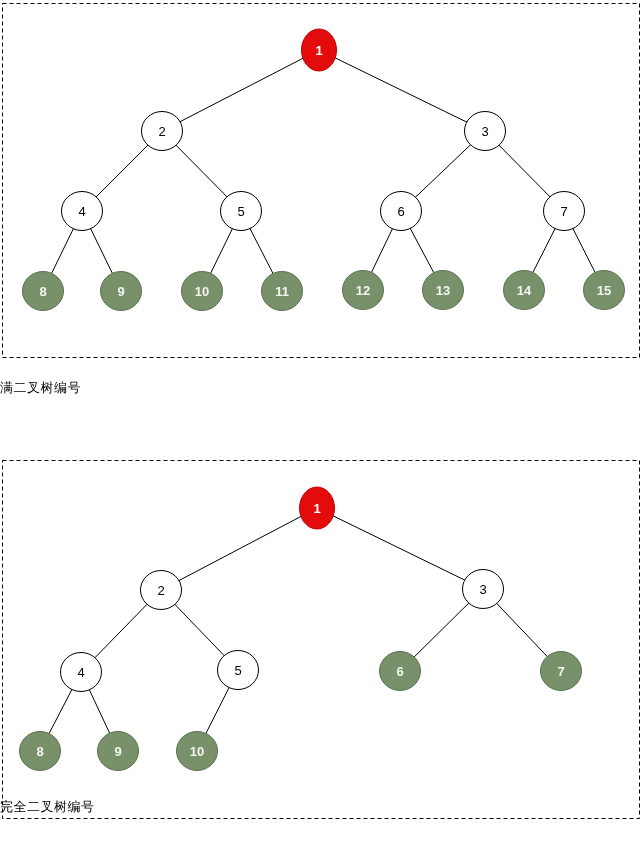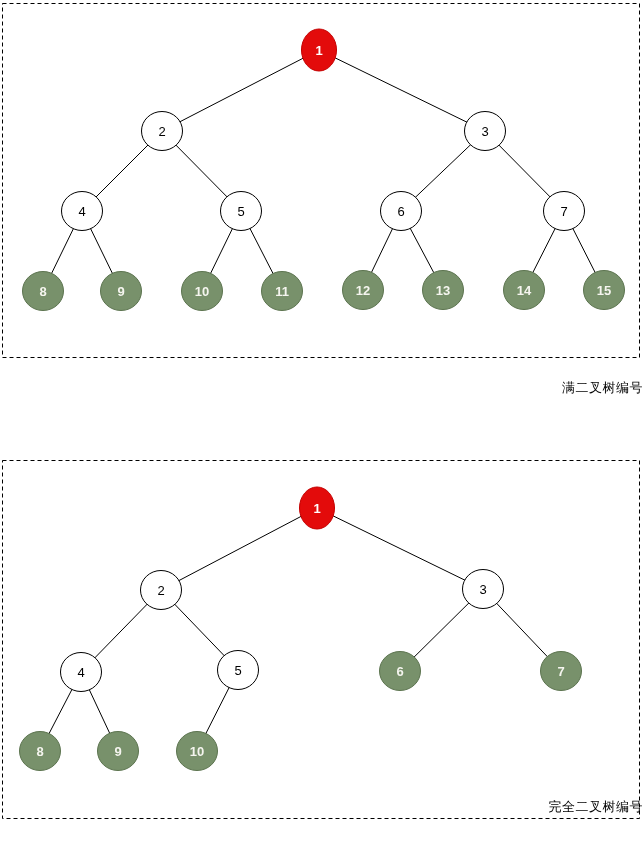--- a/index.html
+++ b/index.html
@@ -20,21 +20,21 @@
   svg.canvas {
     position: absolute;
     left: 0;
     top: 0;
     display: block;
   }
   .caption {
     position: absolute;
     left: 0;
     width: 643px;
-    text-align: right;
+    text-align: left;
     font-size: 13px;
     color: #000000;
     letter-spacing: 0.5px;
   }
   .caption-top { top: 379px; }
   .caption-bottom { top: 798px; }
   .node-label-svg { pointer-events: none; }
 </style>
 </head>
 <body>

